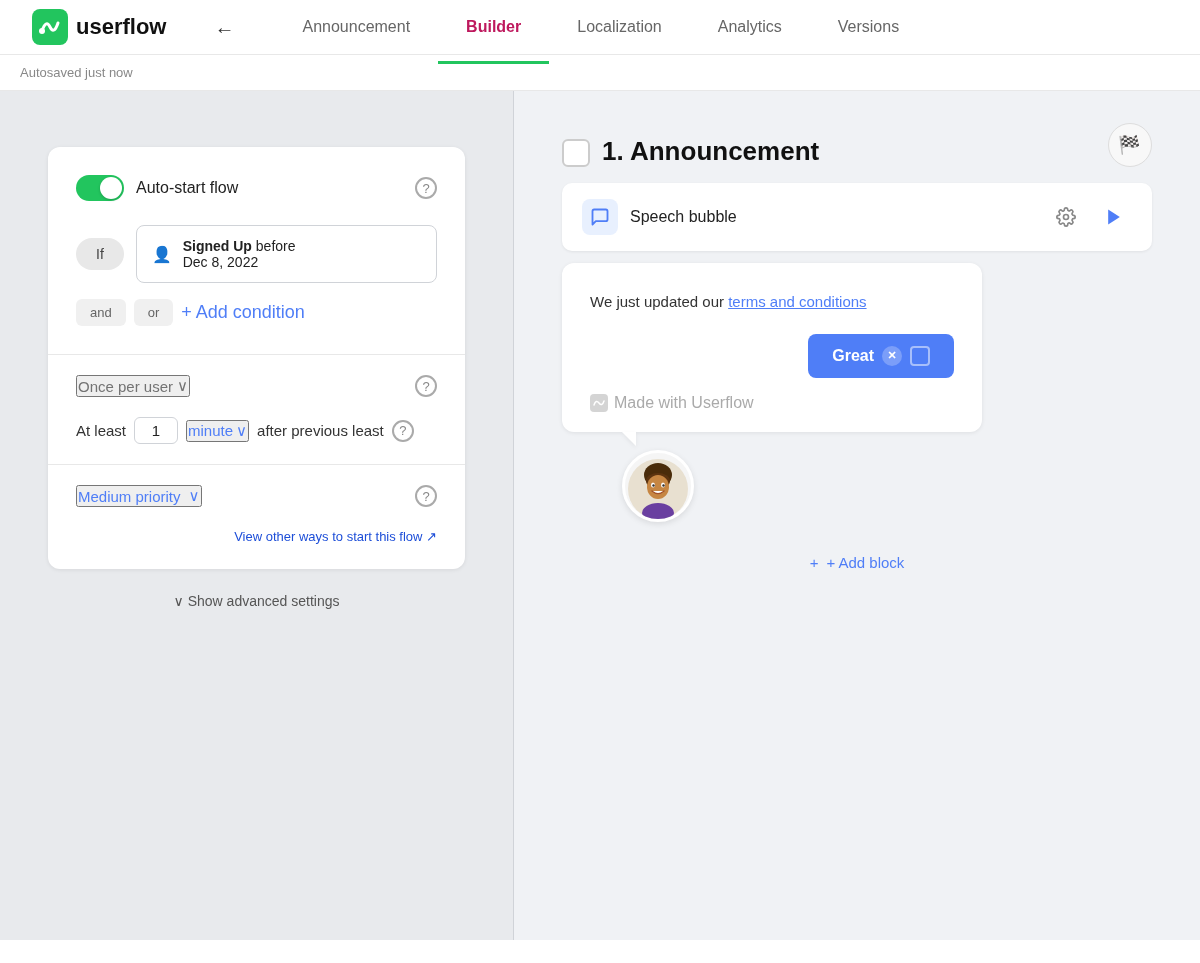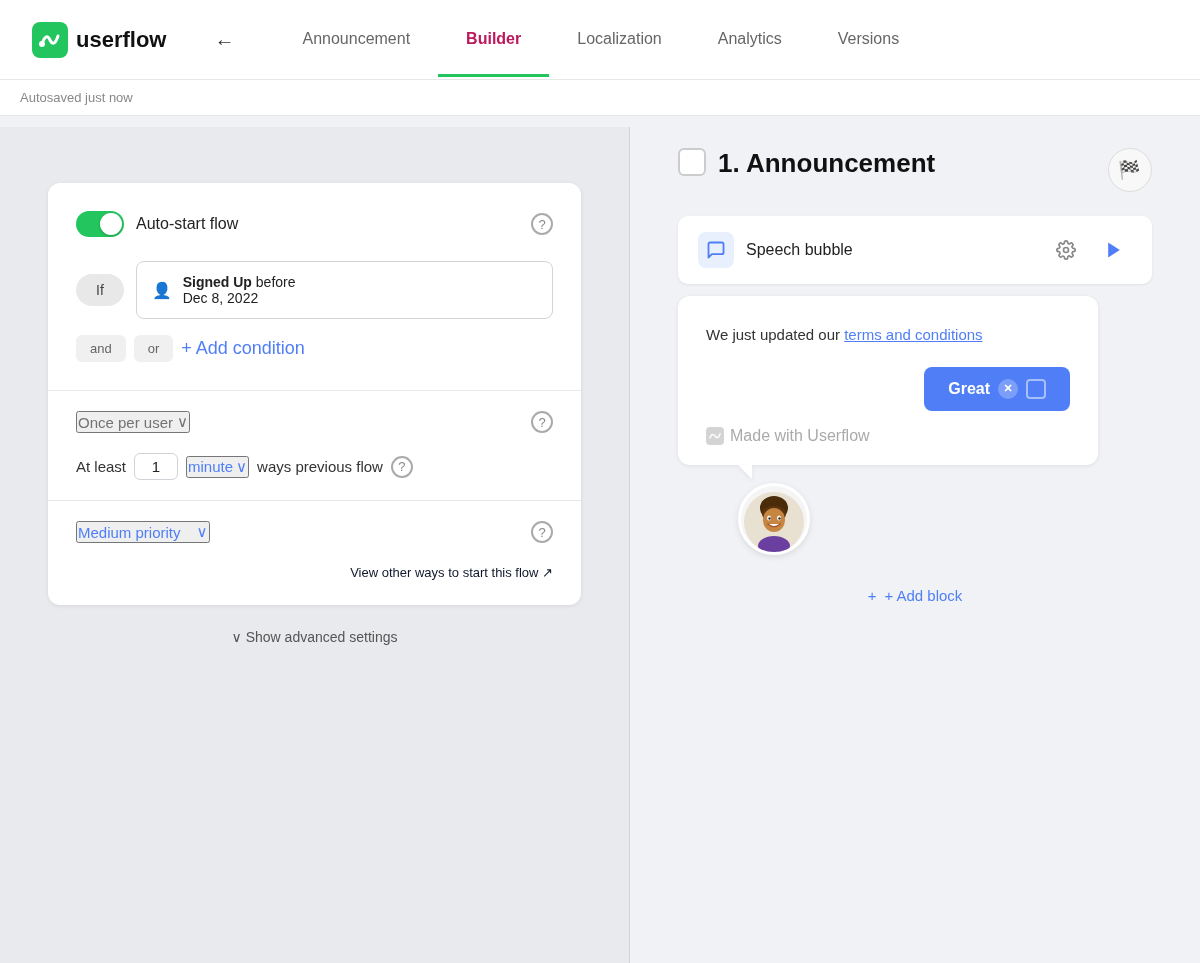--- a/index.html
+++ b/index.html
@@ -3,21 +3,21 @@
   <meta charset="utf-8">
   <style>
     * { box-sizing: border-box; margin: 0; padding: 0; }
     body { font-family: -apple-system, BlinkMacSystemFont, 'Segoe UI', sans-serif; background: #fff; width: 1200px; min-height: 963px; overflow-x: hidden; }
 
     
     .header {
       display: flex;
       align-items: center;
       padding: 0 32px;
-      height: 80px;
+      height: 55px;
       border-bottom: 1px solid #e8e8e8;
       background: #fff;
       gap: 32px;
     }
     .logo {
       display: flex;
       align-items: center;
       gap: 8px;
       font-size: 22px;
       font-weight: 700;
@@ -73,26 +73,25 @@
 
     
     .main-content {
       display: flex;
       height: calc(963px - 72px - 42px);
       background: #f0f2f5;
     }
 
     
     .left-panel {
-      width: 630px;
+      width: 514px;
       padding: 56px 48px;
       background: #e8eaed;
       border-right: 1px solid #d0d3d8;
       overflow-y: auto;
-      margin-top: 11px;
     }
 
     .flow-card {
       background: #fff;
       border-radius: 12px;
       padding: 28px 28px 24px;
       box-shadow: 0 1px 4px rgba(0,0,0,0.08);
     }
 
     
@@ -266,31 +265,31 @@
       align-items: center;
       justify-content: space-between;
       margin-bottom: 20px;
     }
     .priority-link {
       color: #4f7ef7;
       font-size: 15px;
       cursor: pointer;
       display: flex;
       align-items: center;
-      gap: 16px;
+      gap: 8px;
       font-weight: 500;
     }
 
     
     .view-other-ways {
       text-align: right;
       margin-top: 8px;
     }
     .view-other-ways a {
-      color: #0f172a;
+      color: #1d4ed8;
       font-size: 13px;
       text-decoration: none;
       display: inline-flex;
       align-items: center;
       gap: 4px;
     }
 
     
     .show-advanced {
       text-align: center;
@@ -304,23 +303,23 @@
     .right-panel {
       flex: 1;
       padding: 32px 48px;
       background: #f0f2f5;
       overflow-y: auto;
     }
 
     
     .announcement-header {
       display: flex;
-      align-items: flex-start;
+      align-items: flex-end;
       gap: 12px;
-      margin-bottom: 24px;
+      margin-bottom: 16px;
     }
     .step-checkbox {
       width: 28px;
       height: 28px;
       border: 2px solid #ccc;
       border-radius: 6px;
       background: #fff;
       cursor: pointer;
     }
     .announcement-title {
@@ -580,21 +579,21 @@
         <div class="help-icon">?</div>
       </div>
 
       <div class="at-least-row">
         <span>At least</span>
         <input class="number-input" type="text" value="1" style="">
         <button class="unit-select">
           <span>minute</span>
           <span class="chevron"> ∨</span>
         </button>
-        <span>ways previous flow</span>
+        <span>after previous least</span>
         <div class="help-icon">?</div>
       </div>
 
       <div class="card-divider"></div>
 
       <div class="priority-row">
         <button class="priority-link">
           <span>Medium priority</span>
           <span class="chevron"> ∨</span>
         </button>

